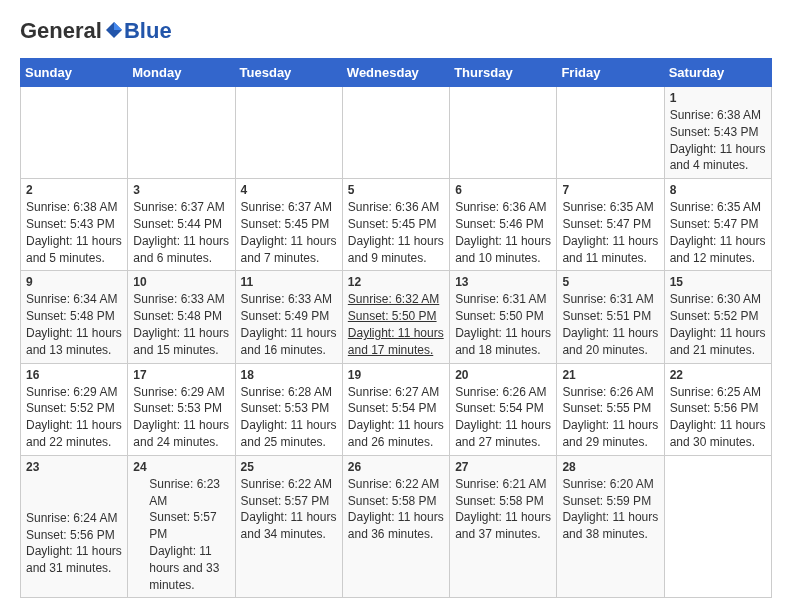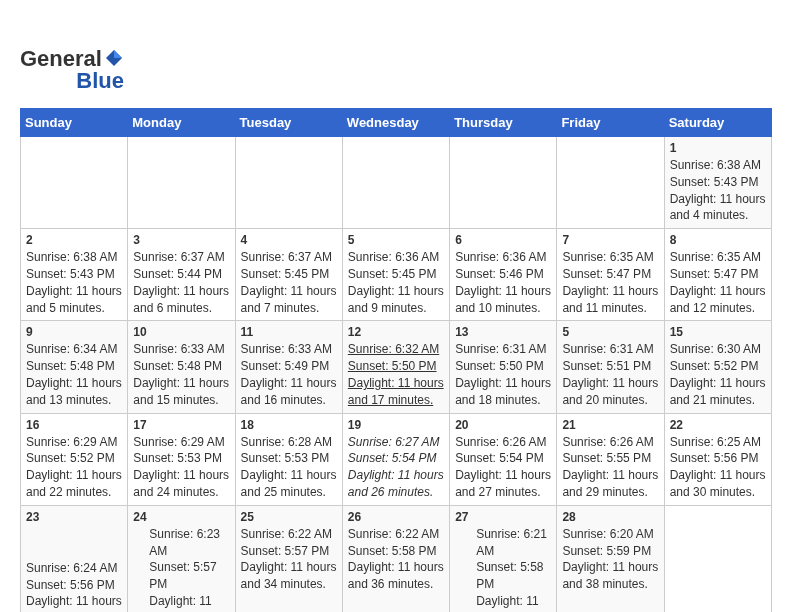--- a/index.html
+++ b/index.html
@@ -11,23 +11,22 @@
       padding: 20px;
     }
     .header-area {
       display: flex;
       justify-content: space-between;
       align-items: flex-start;
       margin-bottom: 16px;
     }
     .logo {
       display: flex;
-      flex-direction: column;
-      align-items: flex-end;
-      margin-top: 28px;
+      flex-direction: row;
+      align-items: flex-start;
     }
     .logo-general {
       font-size: 22px;
       font-weight: bold;
       color: #333;
       line-height: 1;
     }
     .logo-blue {
       font-size: 22px;
       font-weight: bold;
@@ -243,21 +242,21 @@
 Daylight: 11 hours and 24 minutes.</div>
         </td>
         <td>
           <span class="day-num">18</span>
           <div class="day-info" style="white-space: pre-line;">Sunrise: 6:28 AM
 Sunset: 5:53 PM
 Daylight: 11 hours and 25 minutes.</div>
         </td>
         <td>
           <span class="day-num">19</span>
-          <div class="day-info" style="white-space: pre-line; font-style: italic;">Sunrise: 6:27 AM
+          <div class="day-info" style="white-space: pre-line;">Sunrise: 6:27 AM
 Sunset: 5:54 PM
 Daylight: 11 hours and 26 minutes.</div>
         </td>
         <td>
           <span class="day-num">20</span>
           <div class="day-info" style="white-space: pre-line;">Sunrise: 6:26 AM
 Sunset: 5:54 PM
 Daylight: 11 hours and 27 minutes.</div>
         </td>
         <td>
@@ -293,21 +292,21 @@
 Daylight: 11 hours and 34 minutes.</div>
         </td>
         <td>
           <span class="day-num">26</span>
           <div class="day-info" style="white-space: pre-line;">Sunrise: 6:22 AM
 Sunset: 5:58 PM
 Daylight: 11 hours and 36 minutes.</div>
         </td>
         <td>
           <span class="day-num">27</span>
-          <div class="day-info" style="white-space: pre-line; margin-left: 21px;">Sunrise: 6:21 AM
+          <div class="day-info" style="white-space: pre-line;">Sunrise: 6:21 AM
 Sunset: 5:58 PM
 Daylight: 11 hours and 37 minutes.</div>
         </td>
         <td>
           <span class="day-num">28</span>
           <div class="day-info" style="white-space: pre-line;">Sunrise: 6:20 AM
 Sunset: 5:59 PM
 Daylight: 11 hours and 38 minutes.</div>
         </td>
         <td class="empty-cell"></td>

